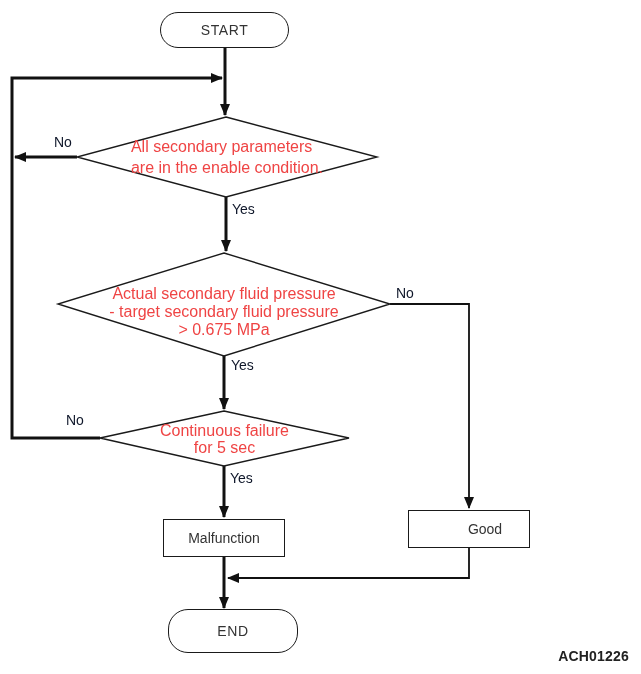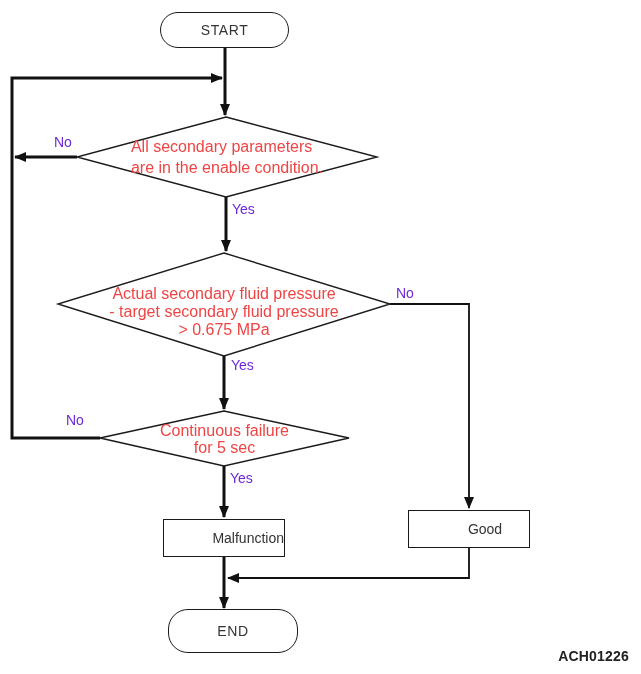--- a/index.html
+++ b/index.html
@@ -62,21 +62,21 @@
     justify-content: center;
     font-size: 16px;
     color: #ef4444;
     pointer-events: none;
   }
   .dtext .inner { text-align: center; }
   .dtext.left-align .inner { text-align: left; }
   .lbl {
     position: absolute;
     font-size: 14px;
-    color: #6d28d9;
+    color: #0f172a;
     white-space: nowrap;
   }
   .fig-code {
     position: absolute;
     right: 12px;
     top: 648px;
     font-size: 14px;
     font-weight: bold;
     color: #222222;
     letter-spacing: 0.2px;
@@ -134,21 +134,21 @@
     </div>
   </div>
 
   <div class="dtext" style="left:100px; top:411px; width:249px; height:55px; line-height:17px;">
     <div class="inner">
       <div>Continuous failure</div>
       <div>for 5 sec</div>
     </div>
   </div>
 
-  <div class="node rect-box" style="left:163px; top:519px; width:122px; height:38px;justify-content:flex-end;">
+  <div class="node rect-box" style="left:163px; top:519px; width:122px; height:38px;">
     <span>Malfunction</span>
   </div>
 
   <div class="node rect-box" style="left:408px; top:510px; width:122px; height:38px;padding-left:32px;">
     <span>Good</span>
   </div>
 
   <div class="lbl" style="left:54px; top:134px;">No</div>
   <div class="lbl" style="left:232px; top:201px;">Yes</div>
 

